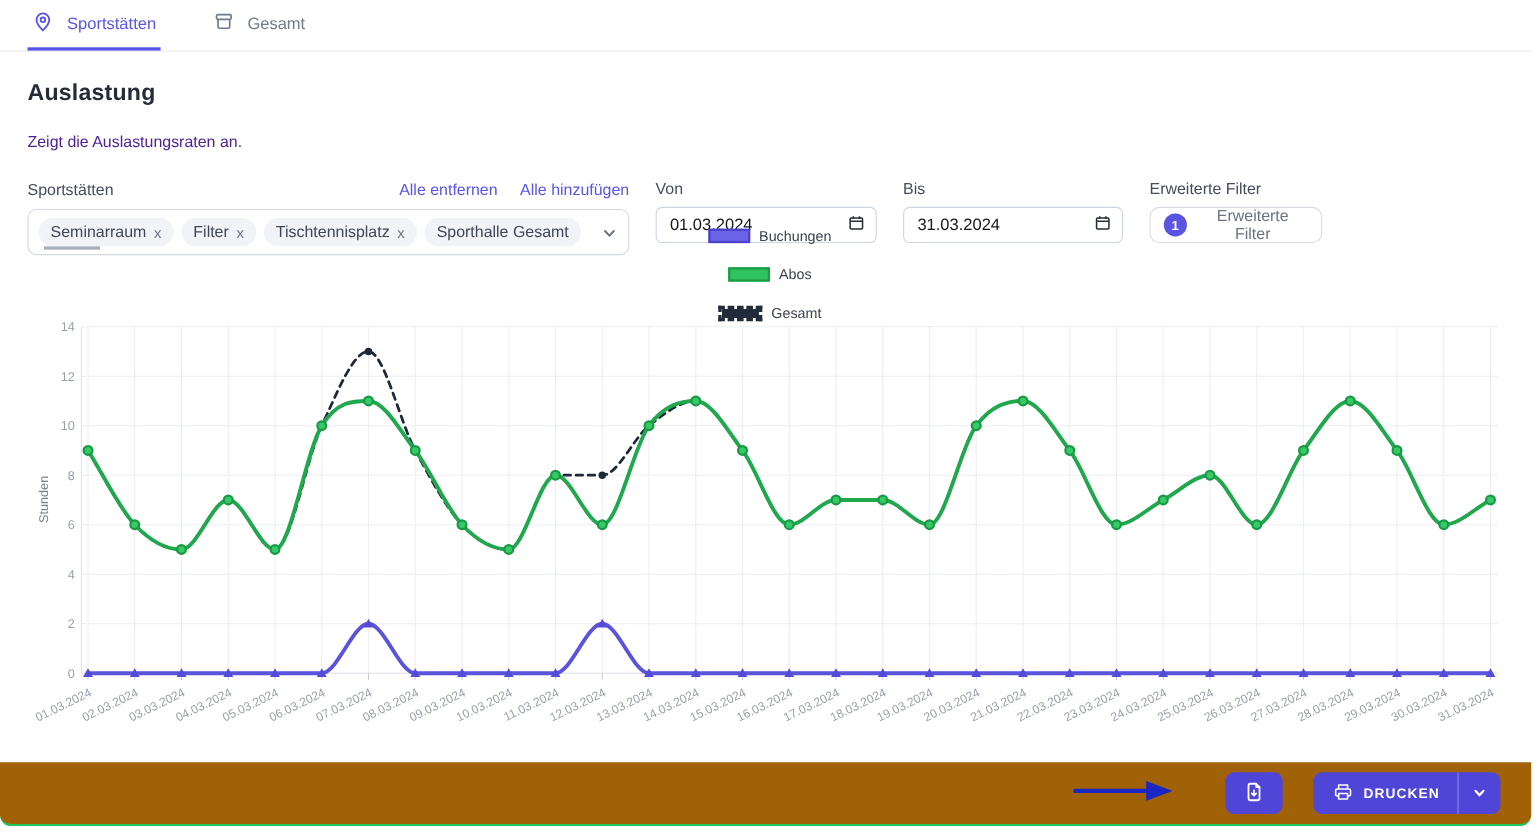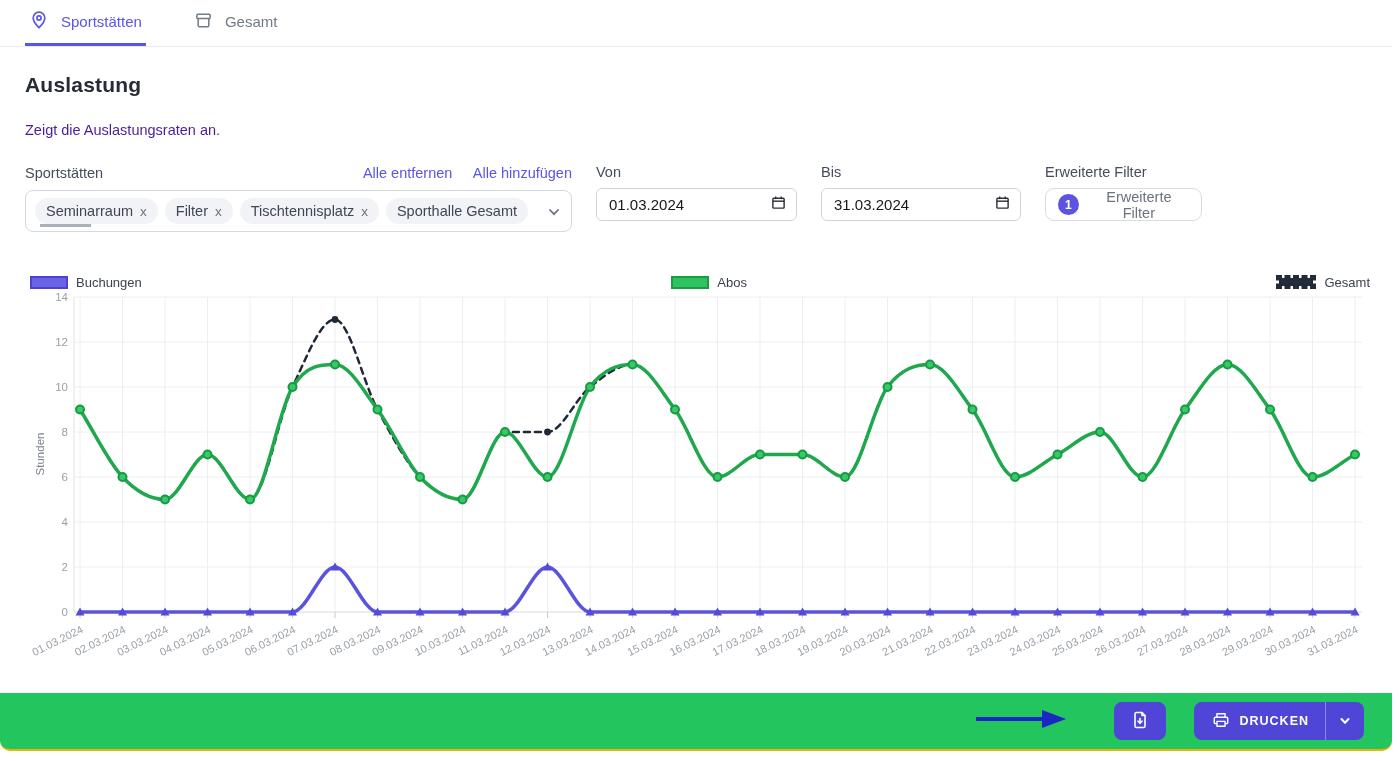--- a/index.html
+++ b/index.html
@@ -46,30 +46,30 @@
   .col-bis .date-input { width:200px; }
 
   .adv-btn { margin-top:8px; height:33px; width:157px; border:1px solid #d8dce2; border-radius:9px;
     background:#fff; display:flex; align-items:center; gap:10px; padding:0 12px; cursor:pointer; }
   .adv-badge { width:21px; height:21px; border-radius:50%; background:#5b54e0; color:#fff;
     font-size:12px; font-weight:700; display:flex; align-items:center; justify-content:center; }
   .adv-text { font-size:14.5px; color:#6b7280; }
 
   
   .chart-wrap { margin-top:40px; padding-left:30px; }
-  .legend { width:1340px; display:flex; justify-content:space-between; gap:20px; align-items:center;
-    height:20px; }
+  .legend { width:1340px; display:flex; justify-content:flex-end; gap:20px; align-items:center;
+    height:20px;flex-direction:column; }
   .legend-item { display:flex; align-items:center; gap:8px; font-size:13px; color:#3b414d; }
   .swatch { width:38px; height:13px; }
   .swatch-dashed { width:40px; height:14px; border:3px dashed #222b3a; background:#222b3a;
     background-clip:padding-box; }
 
   
   .bottom-bar { position:absolute; left:0; top:693px; width:1392px; height:58px;
-    background:#22c55e; border-radius:0 0 10px 10px; border-bottom:2px solid #eab308;
+    background:#a16207; border-radius:0 0 10px 10px; border-bottom:2px solid #22c55e;
     display:flex; align-items:center; justify-content:flex-end; padding-right:28px; gap:28px; }
   .annotation-arrow { margin-right:18px; }
   .btn-export { width:52px; height:38px; border:none; border-radius:8px; background:#4f46d8;
     display:flex; align-items:center; justify-content:center; cursor:pointer; }
   .btn-print { height:38px; border:none; border-radius:8px; background:#4f46d8; color:#fff;
     display:flex; align-items:stretch; cursor:pointer; padding:0; overflow:hidden; }
   .btn-print-main { display:flex; align-items:center; gap:10px; padding:0 16px 0 18px; }
   .btn-print-label { font-size:12.5px; font-weight:700; letter-spacing:1px; color:#fff; }
   .btn-print-caret { display:flex; align-items:center; padding:0 12px;
     border-left:1px solid rgba(255,255,255,.35); }

